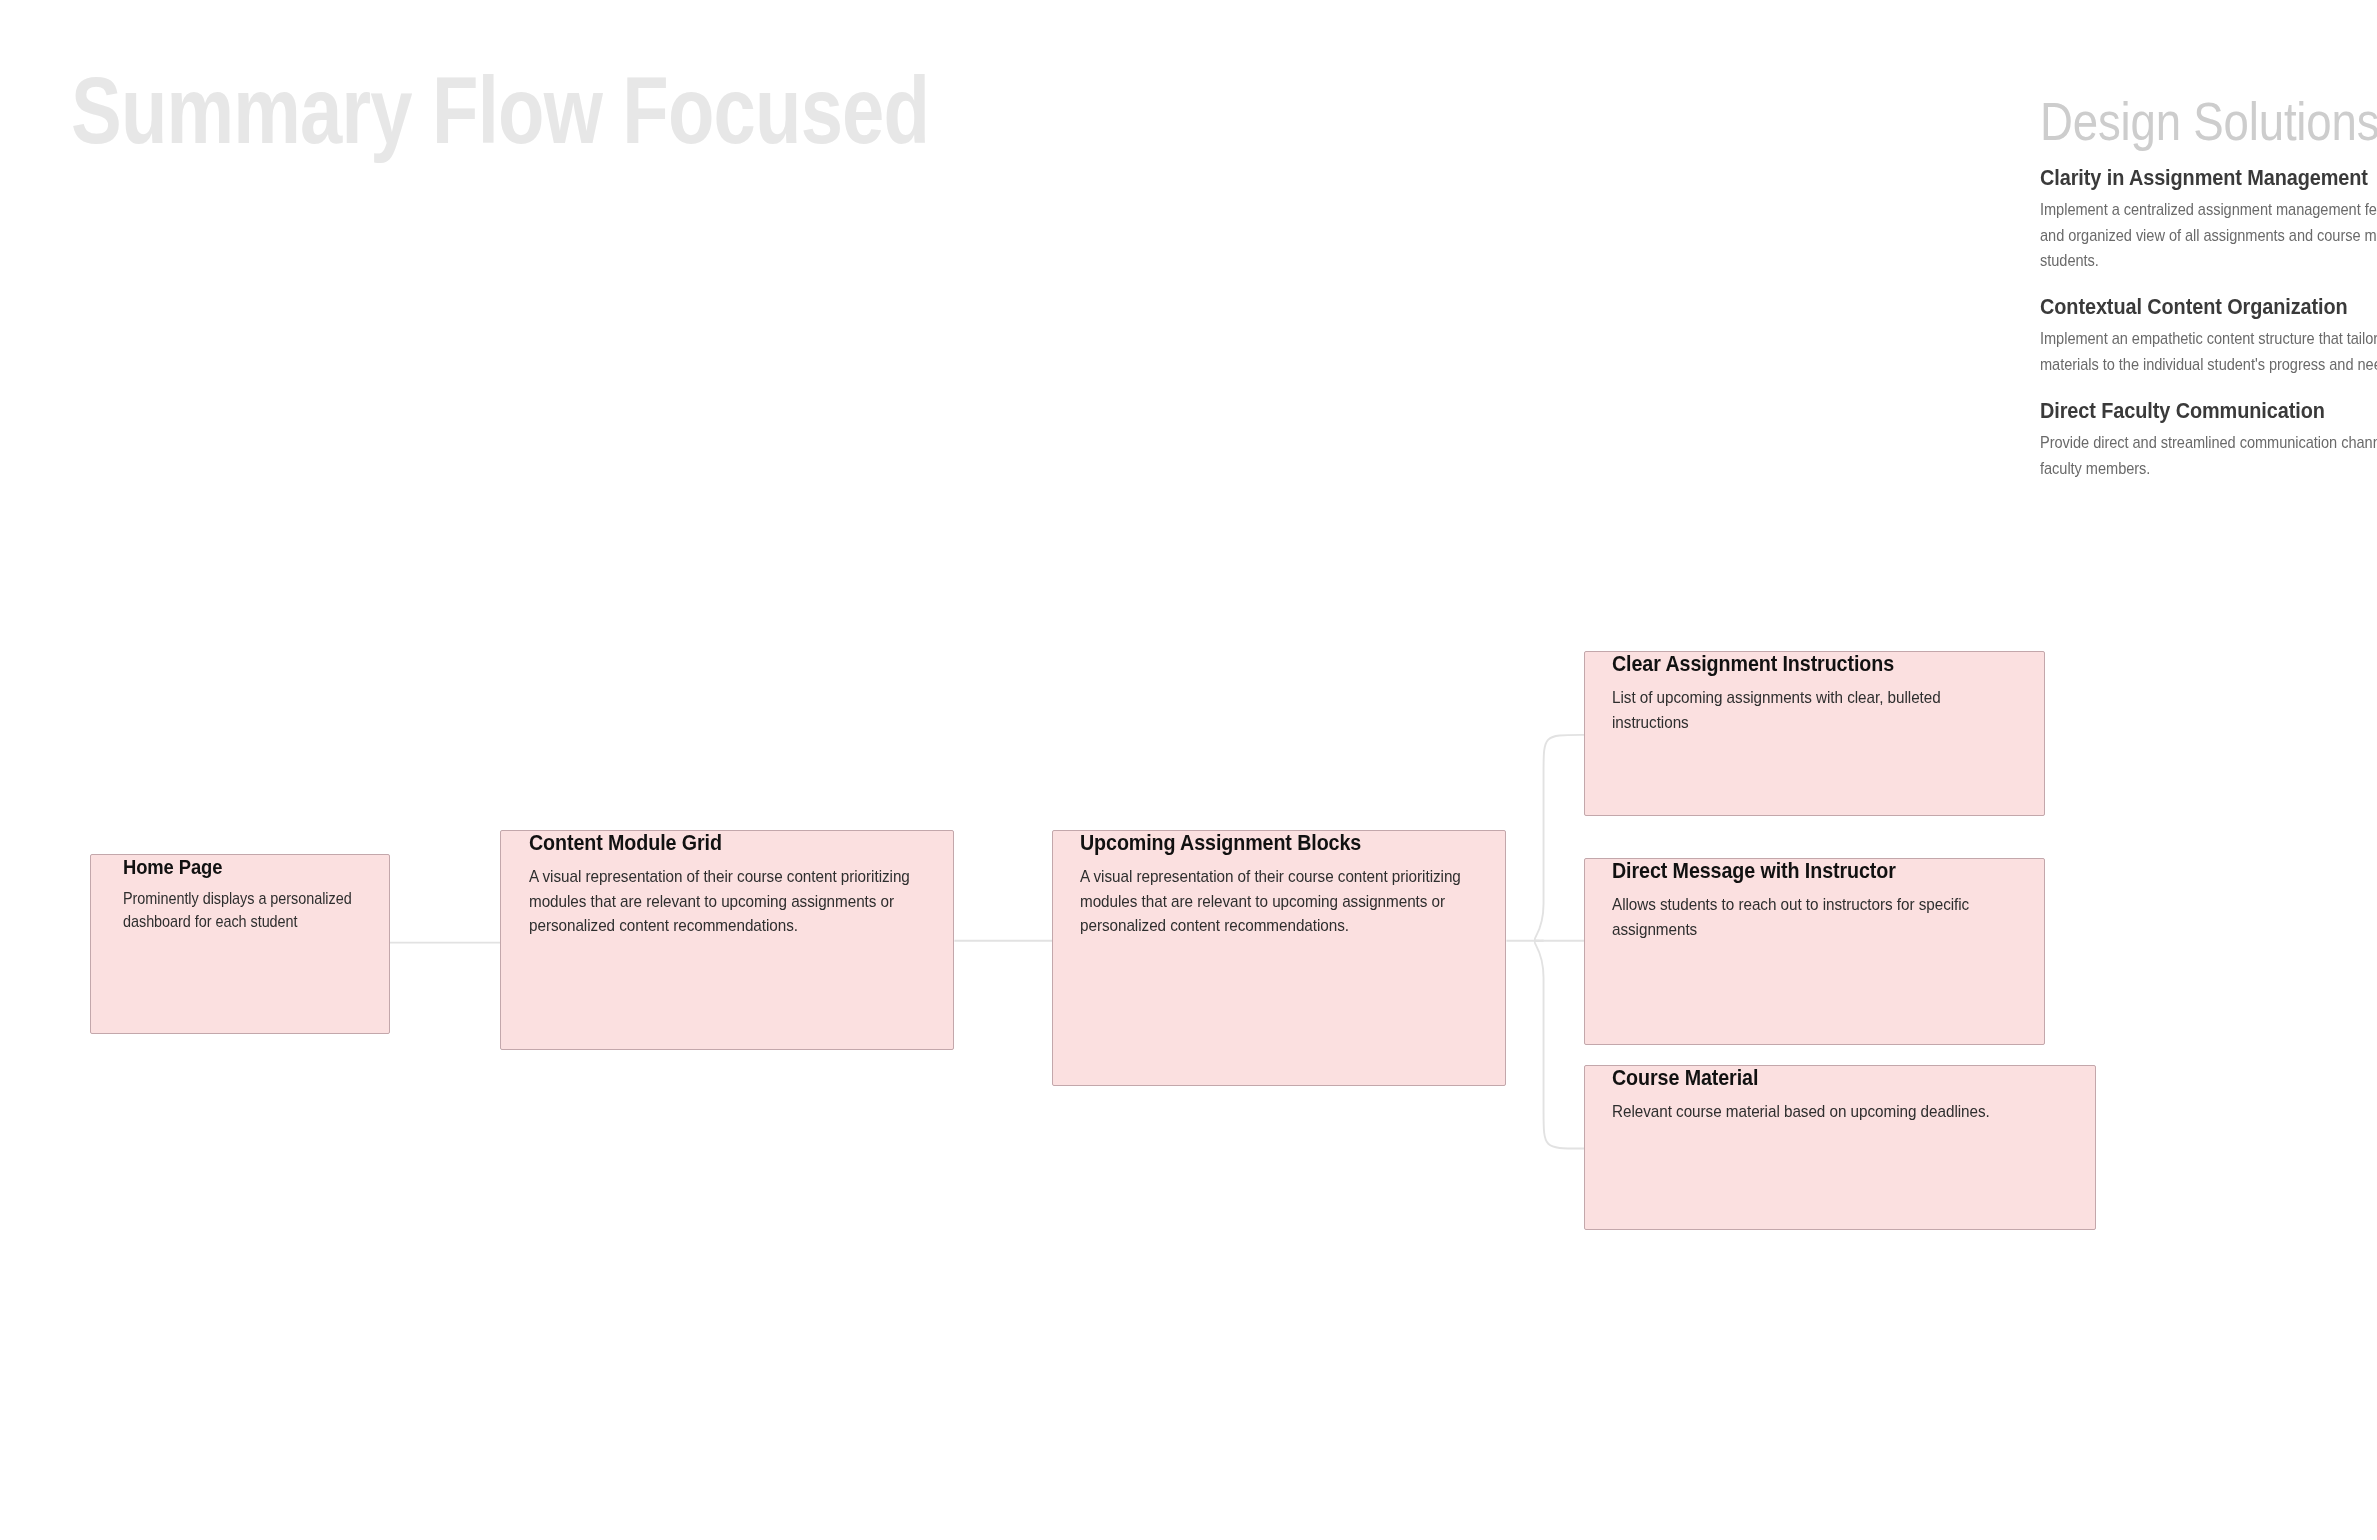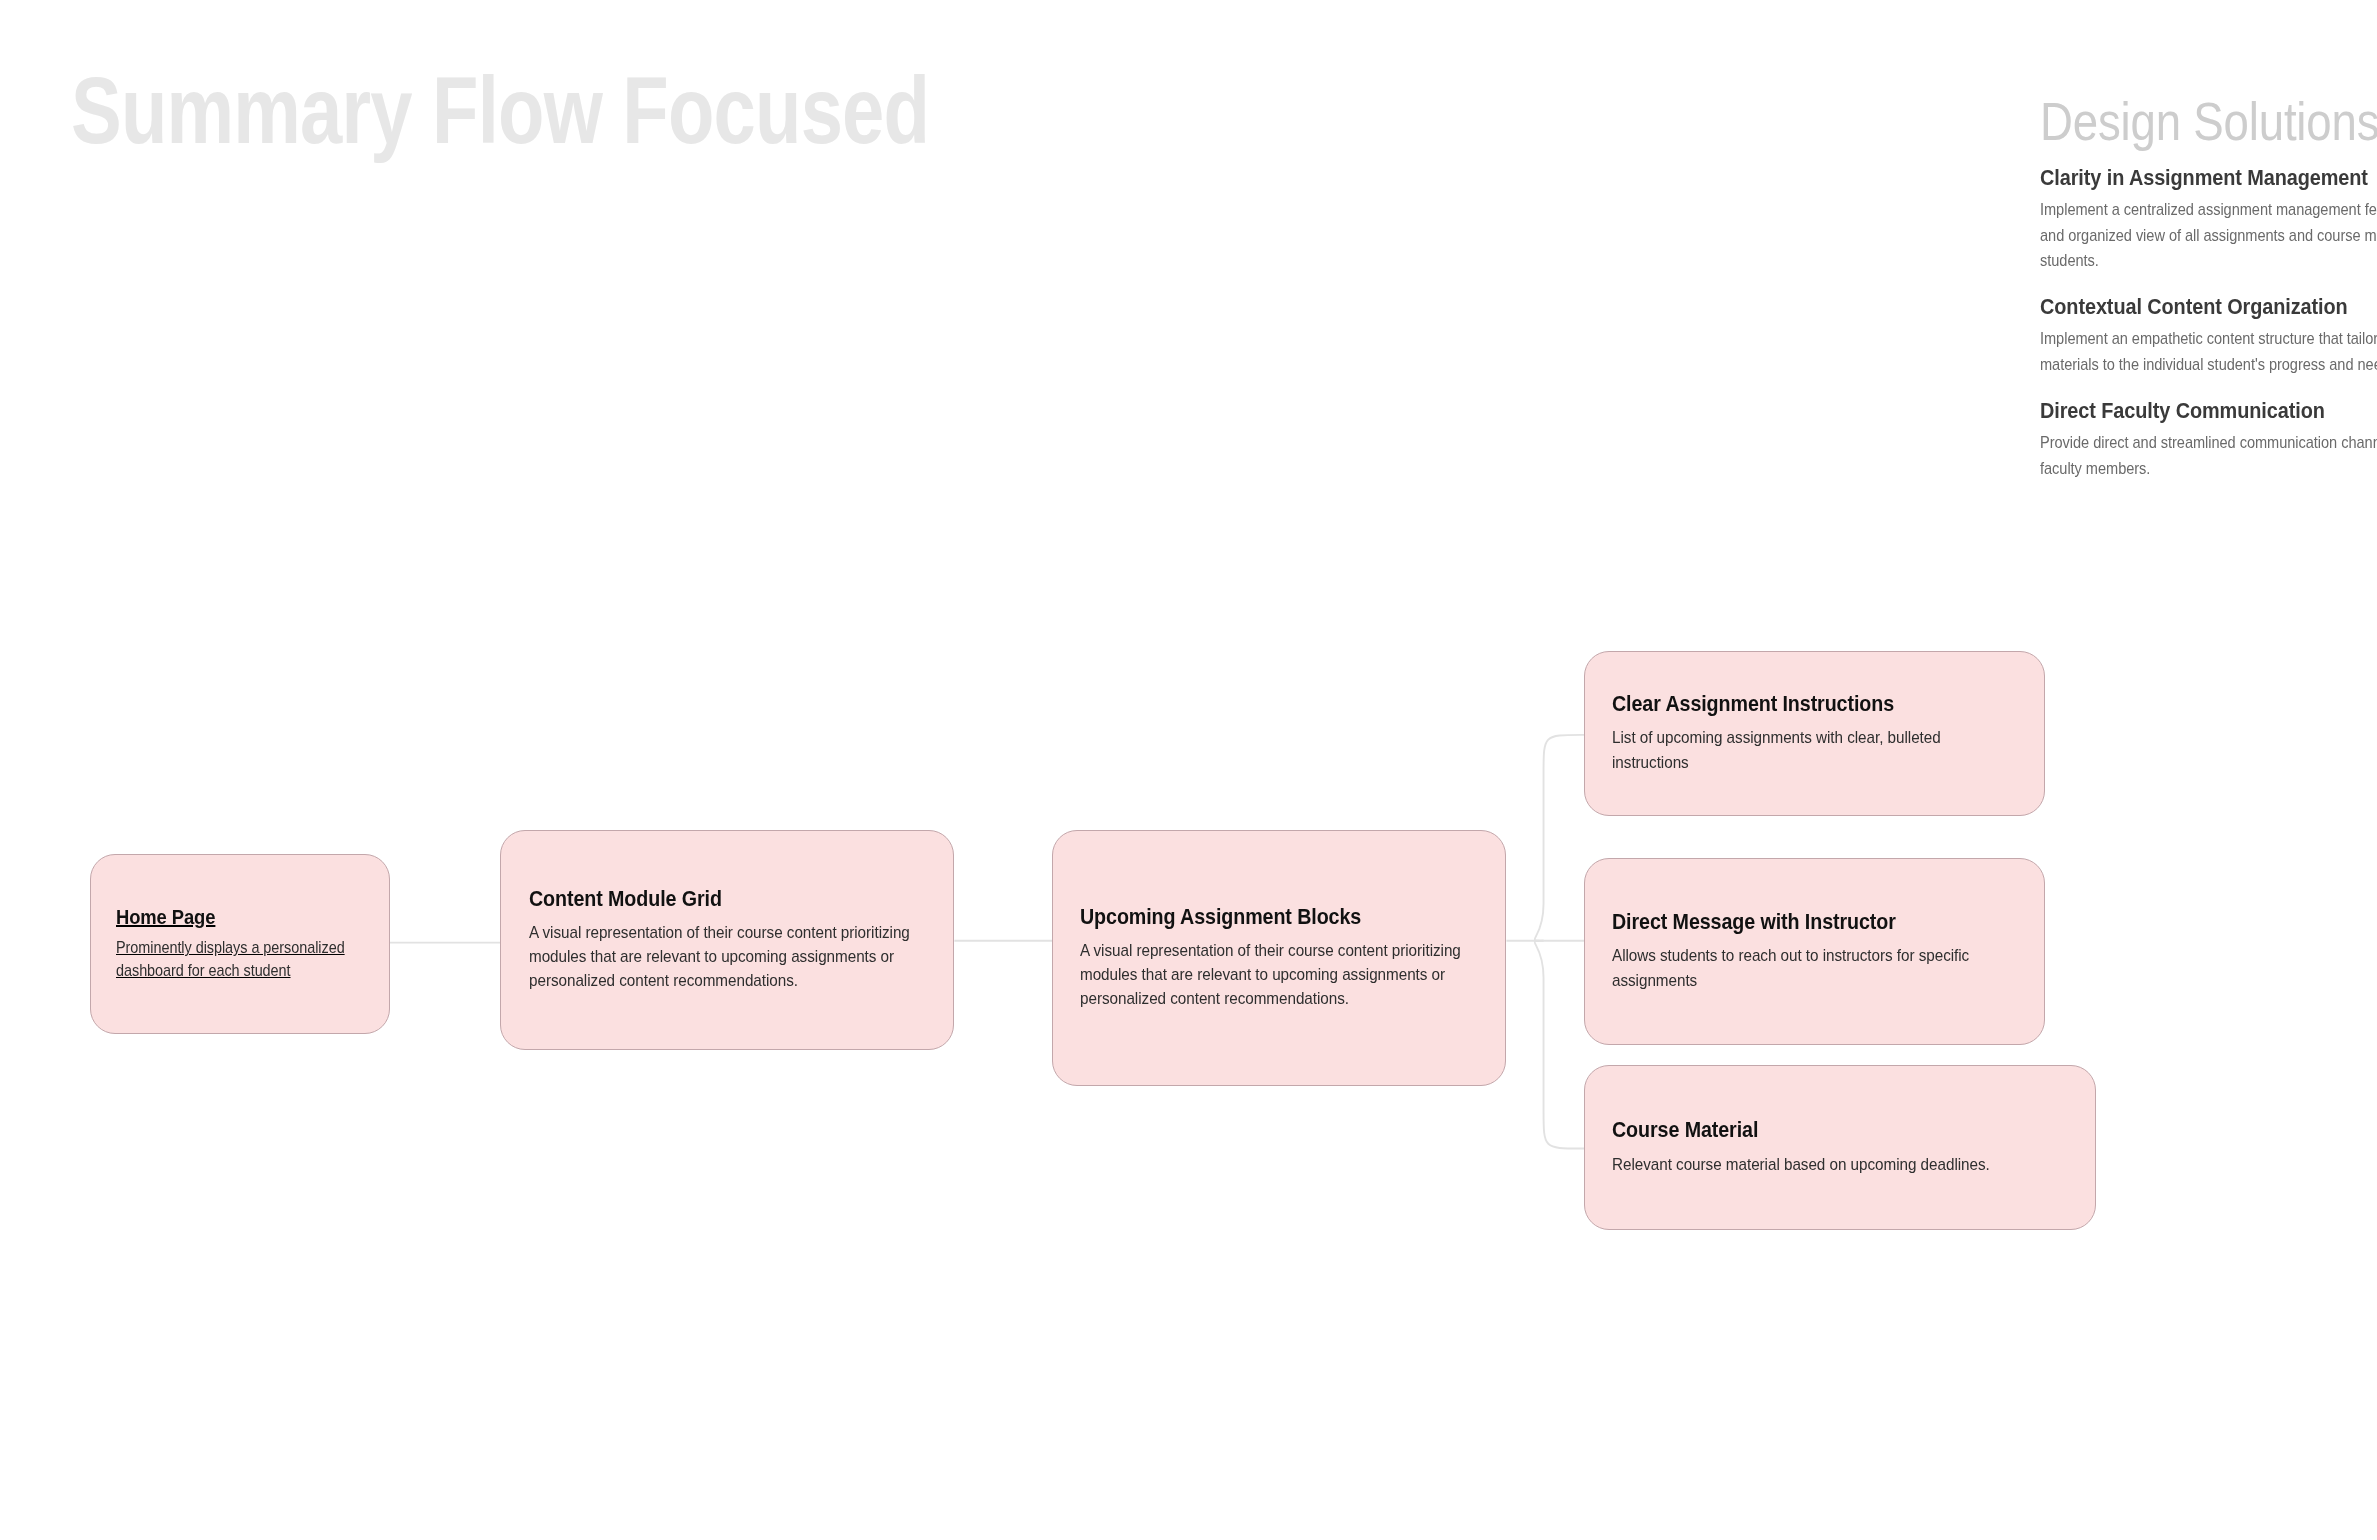--- a/index.html
+++ b/index.html
@@ -87,24 +87,23 @@
     top: 0;
     width: 2739px;
     height: 1541px;
     pointer-events: none;
   }
 
   .flow-card {
     position: absolute;
     background: #fbe0e0;
     border: 1.4px solid #c3a7ab;
-    border-radius: 25px;
+    border-radius: 2px;
     display: flex;
     flex-direction: column;
-    justify-content: center;
     padding: 0 27px;
   }
 
   .flow-card-title {
     font-size: 21.4px;
     font-weight: 700;
     color: #111111;
     line-height: 1.2;
     letter-spacing: -0.1px;
     margin-bottom: 8.6px;
@@ -126,21 +125,21 @@
 
   
   #card-home       { left: 90px;  top: 854px; width: 300px;  height: 180px; }
   #card-modules    { left: 500px; top: 830px; width: 454px;  height: 220px; padding-left: 28px; }
   #card-upcoming   { left: 1052px; top: 830px; width: 454px;  height: 256px; }
   #card-clear      { left: 1584px; top: 651px; width: 461px;  height: 165px; }
   #card-dm         { left: 1584px; top: 858px; width: 461px;  height: 187px; }
   #card-material   { left: 1584px; top: 1065px; width: 512px;  height: 165px; }
 
   
-  #card-home { padding: 0 25px; text-decoration: underline; }
+  #card-home { padding: 0 32px; }
   #card-home .flow-card-title { font-size: 20px; }
   #card-home .flow-card-desc  { font-size: 15.7px; }
 
   .connector-path {
     fill: none;
     stroke: #e2e2e2;
     stroke-width: 4;
   }
 </style>
 </head>

